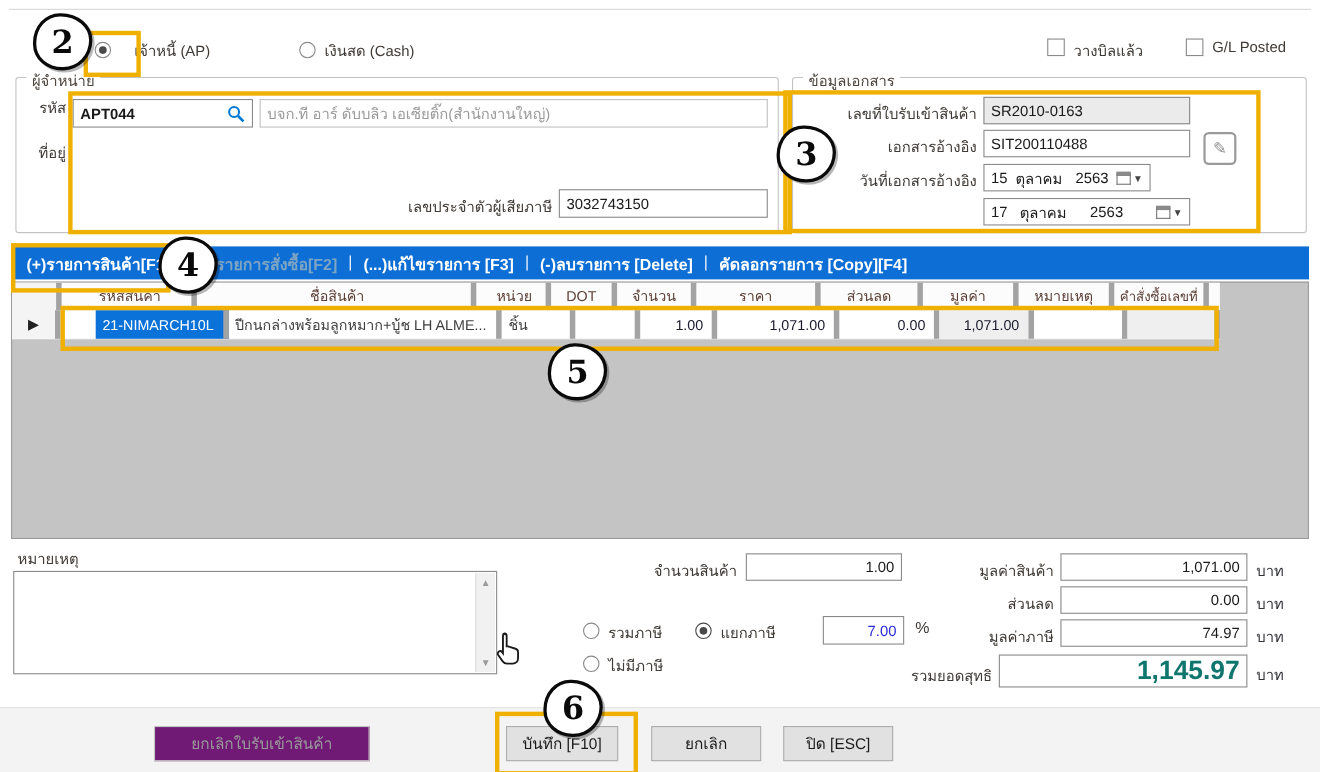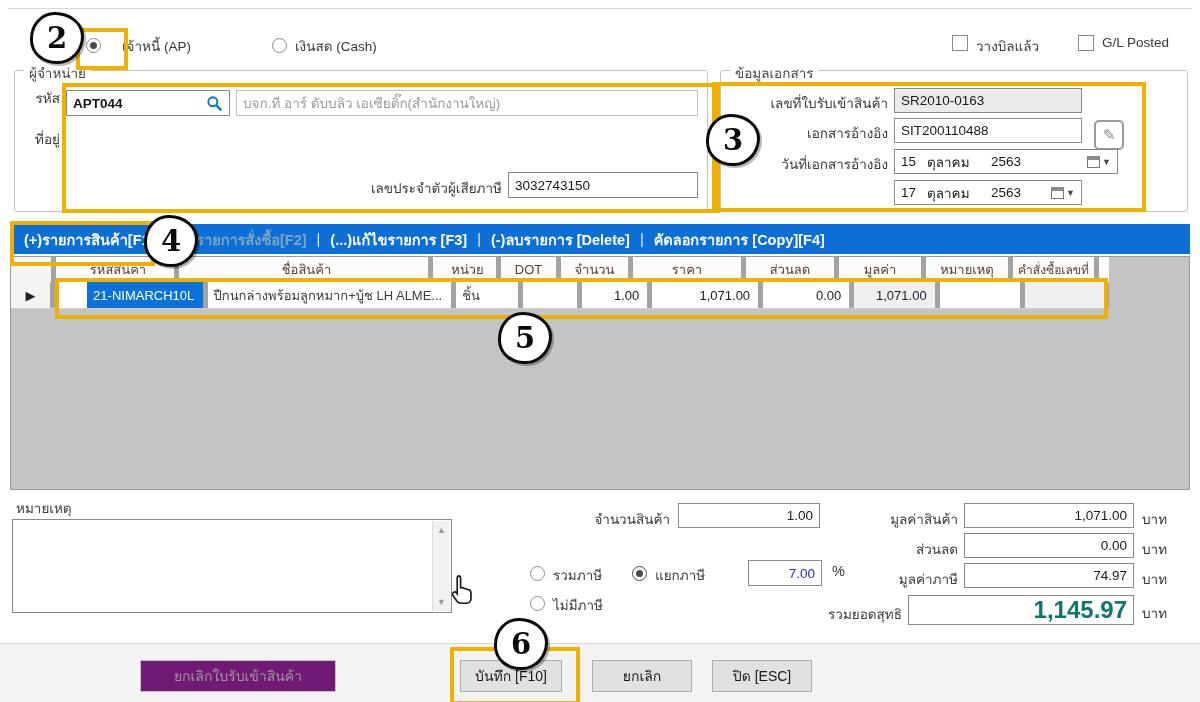--- a/index.html
+++ b/index.html
@@ -131,21 +131,21 @@
     <span>SR2010-0163</span>
   </div>
 
   <span class="lbl r" style="left:720px;top:122px;width:168px;">เอกสารอ้างอิง</span>
   <div class="tb" style="left:894px;top:118px;width:188px;height:25px;">
     <span>SIT200110488</span>
   </div>
   <div class="editico">✎</div>
 
   <span class="lbl r" style="left:720px;top:153px;width:168px;">วันที่เอกสารอ้างอิง</span>
-  <div class="tb" style="left:894px;top:149px;width:224px;height:25px;">
+  <div class="tb" style="left:894px;top:149px;width:152px;height:25px;">
     <span style="width:26px;">15</span>
     <span style="width:64px;">ตุลาคม</span>
     <span style="width:44px;">2563</span>
     <span class="cal">
         <span class="calbox"></span>
         <span class="caret">▼</span>
       </span>
   </div>
 
   <div class="tb" style="left:894px;top:180px;width:188px;height:25px;">

